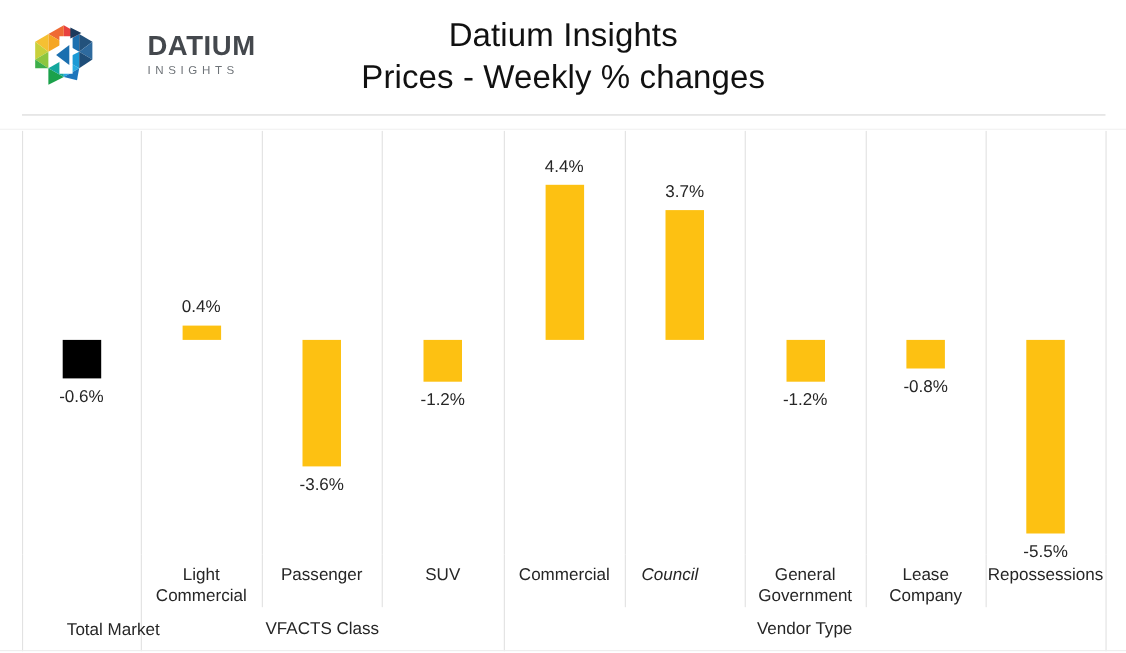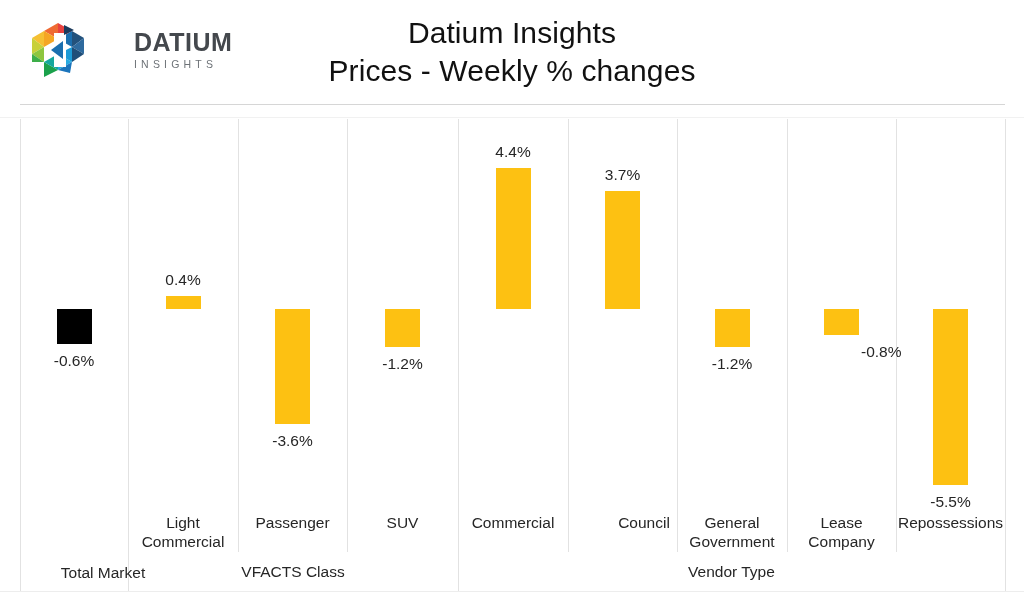--- a/index.html
+++ b/index.html
@@ -214,21 +214,21 @@
       <div class="bar-label" style="width: 120px; left: 232.5px; top: 329.2px;">-3.6%</div>
       <div class="bar" style="left: 385px; width: 35px; height: 38.4px; background: rgb(253, 193, 18); top: 205px;"></div>
       <div class="bar-label" style="width: 120px; left: 342.5px; top: 252.4px;">-1.2%</div>
       <div class="bar" style="left: 495.5px; width: 35px; height: 140.8px; background: rgb(253, 193, 18); top: 64.2px;"></div>
       <div class="bar-label" style="width: 120px; left: 453px; top: 40.2px;">4.4%</div>
       <div class="bar" style="left: 605px; width: 35px; height: 118.4px; background: rgb(253, 193, 18); top: 86.6px;"></div>
       <div class="bar-label" style="width: 120px; left: 562.5px; top: 62.6px;">3.7%</div>
       <div class="bar" style="left: 714.5px; width: 35px; height: 38.4px; background: rgb(253, 193, 18); top: 205px;"></div>
       <div class="bar-label" style="width: 120px; left: 672px; top: 252.4px;">-1.2%</div>
       <div class="bar" style="left: 824px; width: 35px; height: 25.6px; background: rgb(253, 193, 18); top: 205px;"></div>
-      <div class="bar-label" style="width: 120px; left: 781.5px; top: 239.6px; text-align: right;">-0.8%</div>
+      <div class="bar-label" style="width: 120px; left: 781.5px; top: 239.6px;">-0.8%</div>
       <div class="bar" style="left: 933px; width: 35px; height: 176px; background: rgb(253, 193, 18); top: 205px;"></div>
       <div class="bar-label" style="width: 120px; left: 890.5px; top: 390px;">-5.5%</div>
     </div>
 </div>
 
 <div id="axis">
   <div id="axis-seps">
       <div class="sep" style="left: 20px; top: 0px; height: 88px;"></div>
       <div class="sep" style="left: 128px; top: 0px; height: 88px;"></div>
       <div class="sep" style="left: 238px; top: 0px; height: 48px;"></div>
@@ -240,21 +240,21 @@
       <div class="sep" style="left: 896px; top: 0px; height: 48px;"></div>
       <div class="sep" style="left: 1005px; top: 0px; height: 88px;"></div>
     </div>
   <div id="cat-layer">
       <div class="cat-label" style="width: 150px; left: -1px; top: 59px; padding-left: 29px;">Total Market</div>
       <div class="cat-label" style="width: 150px; left: 108px; top: 9px;">Light
 Commercial</div>
       <div class="cat-label" style="width: 150px; left: 217.5px; top: 9px;">Passenger</div>
       <div class="cat-label" style="width: 150px; left: 327.5px; top: 9px;">SUV</div>
       <div class="cat-label" style="width: 150px; left: 438px; top: 9px;">Commercial</div>
-      <div class="cat-label" style="width: 150px; left: 569px; top: 9px;">Council</div>
+      <div class="cat-label" style="width: 150px; left: 534px; top: 9px; font-style: italic;">Council</div>
       <div class="cat-label" style="width: 150px; left: 657px; top: 9px;">General
 Government</div>
       <div class="cat-label" style="width: 150px; left: 766.5px; top: 9px;">Lease
 Company</div>
       <div class="cat-label" style="width: 150px; left: 875.5px; top: 9px;">Repossessions</div>
     </div>
   <div id="grp-layer">
       <div class="grp-label" style="width: 240px; left: 173px; top: 59px; text-align: center;">VFACTS Class</div>
       <div class="grp-label" style="width: 240px; left: 611.5px; top: 59px; text-align: center;">Vendor Type</div>
     </div>

